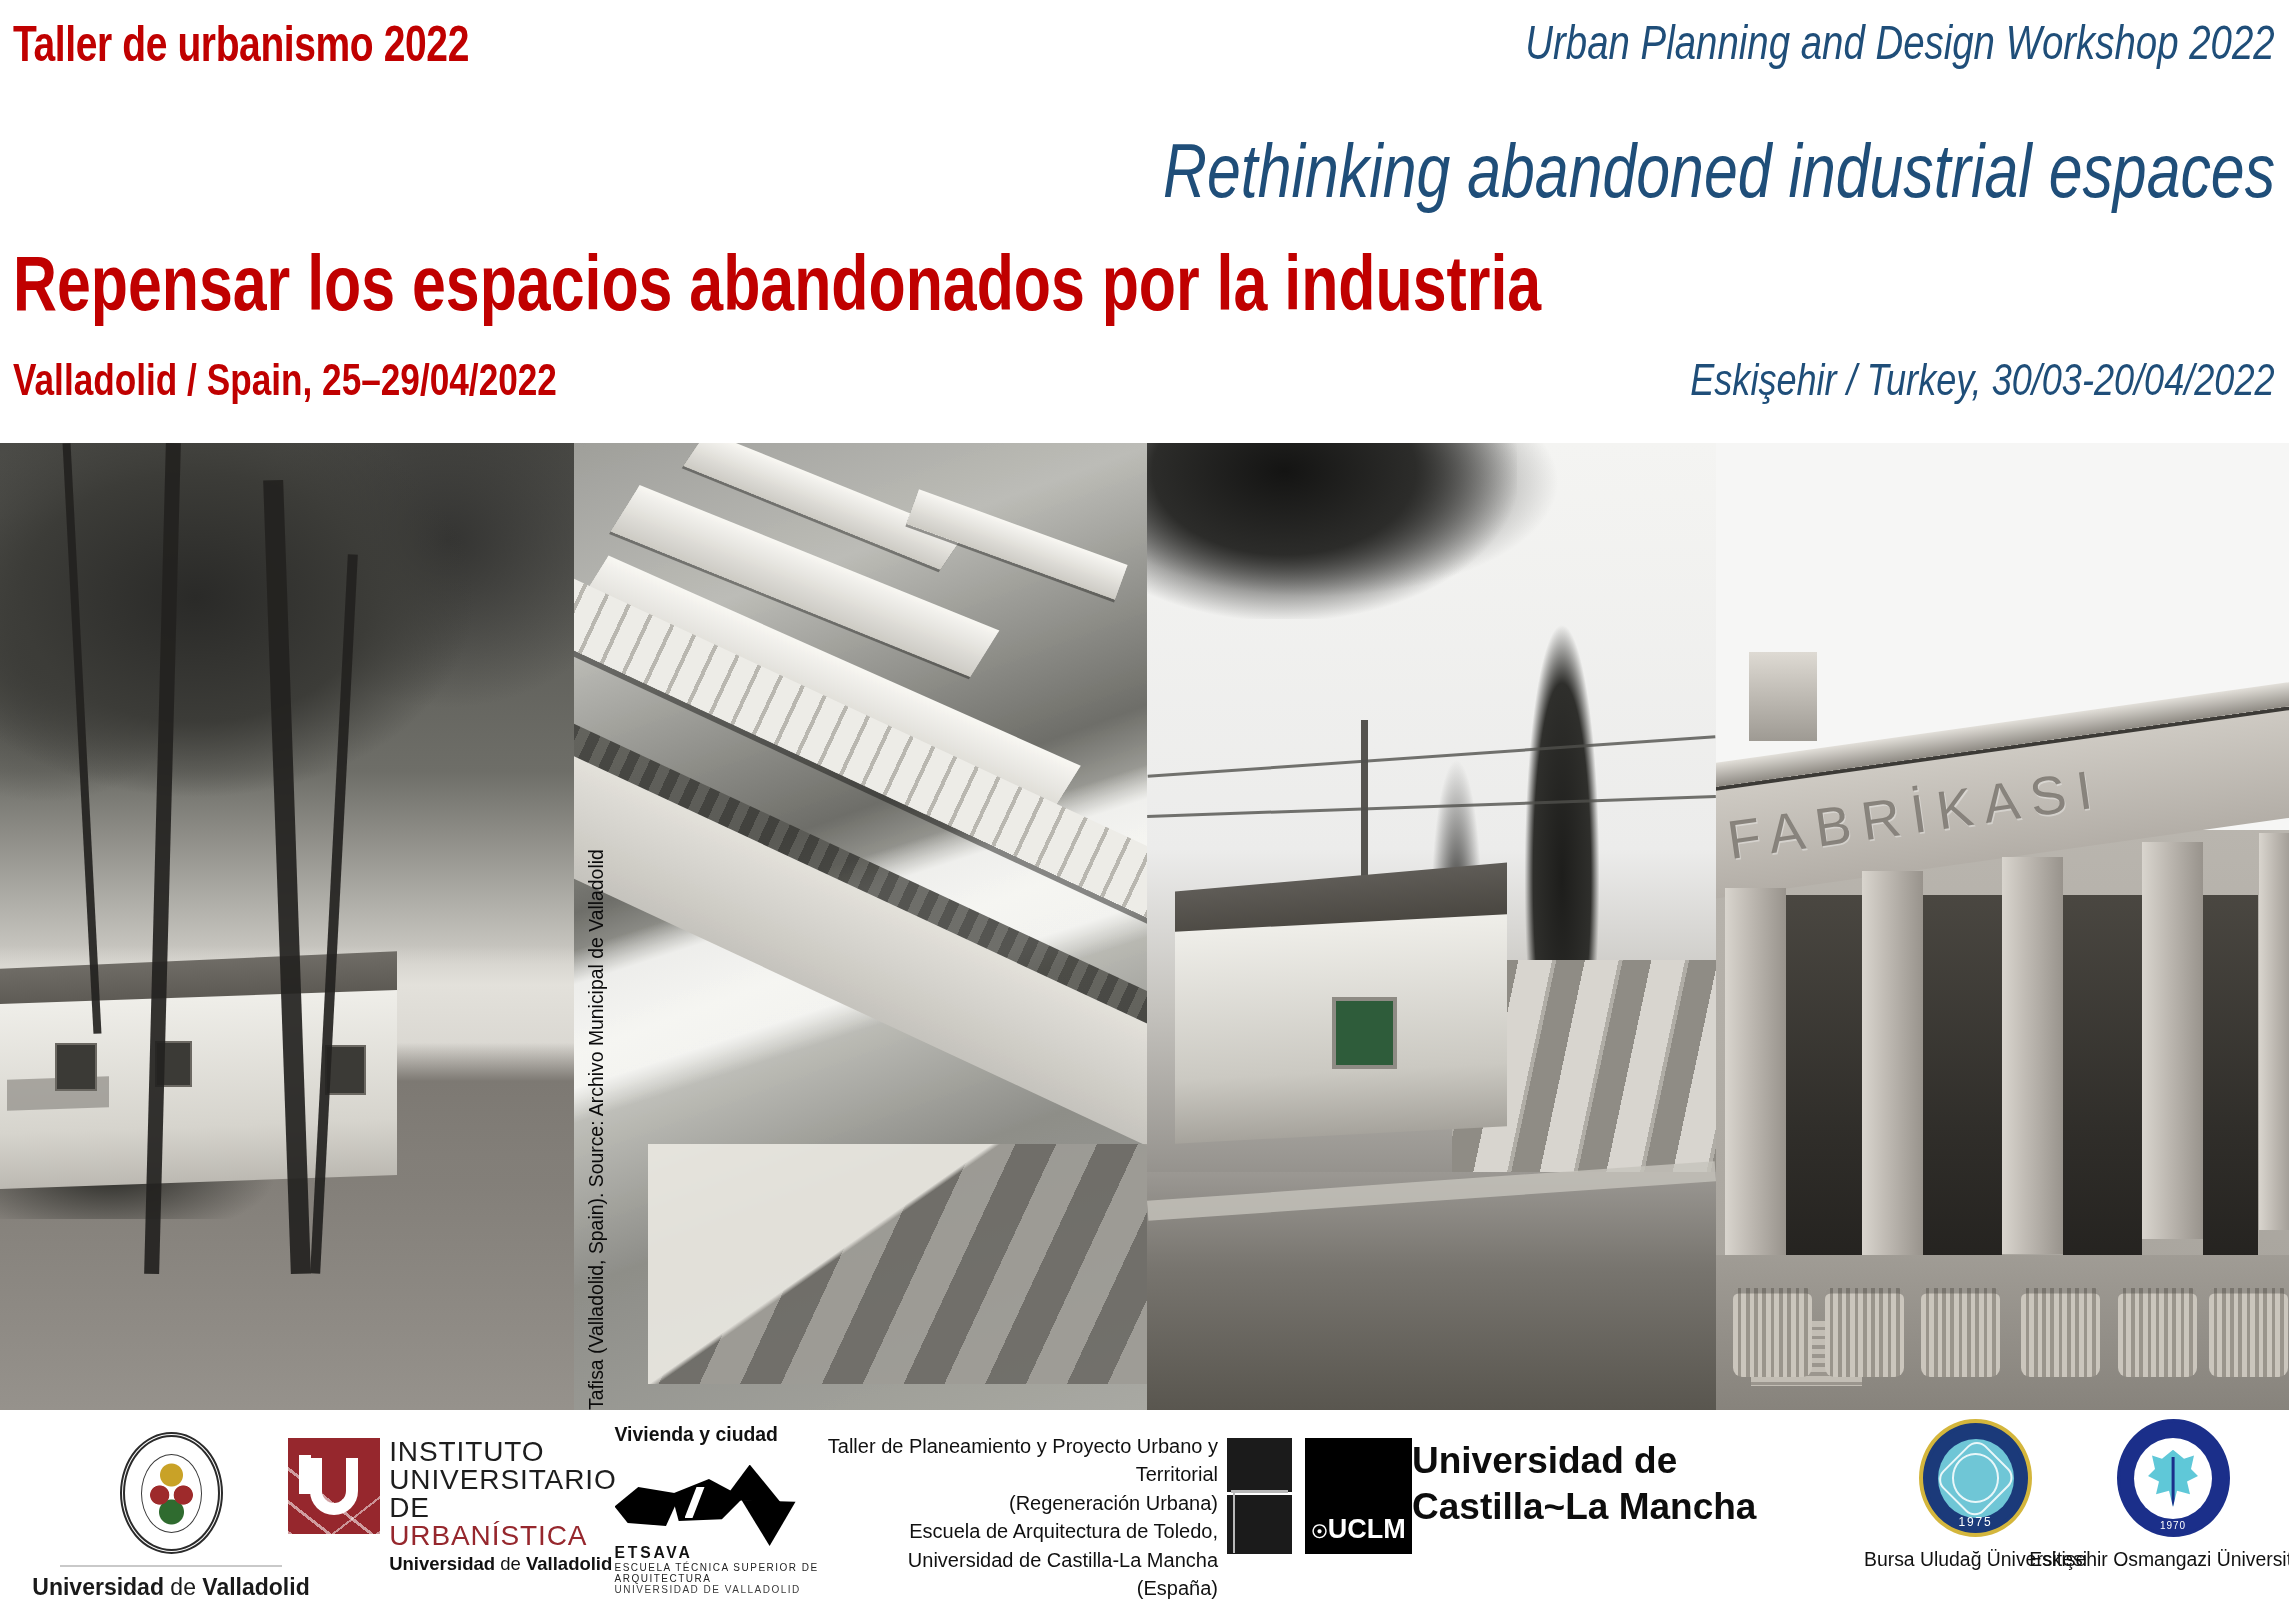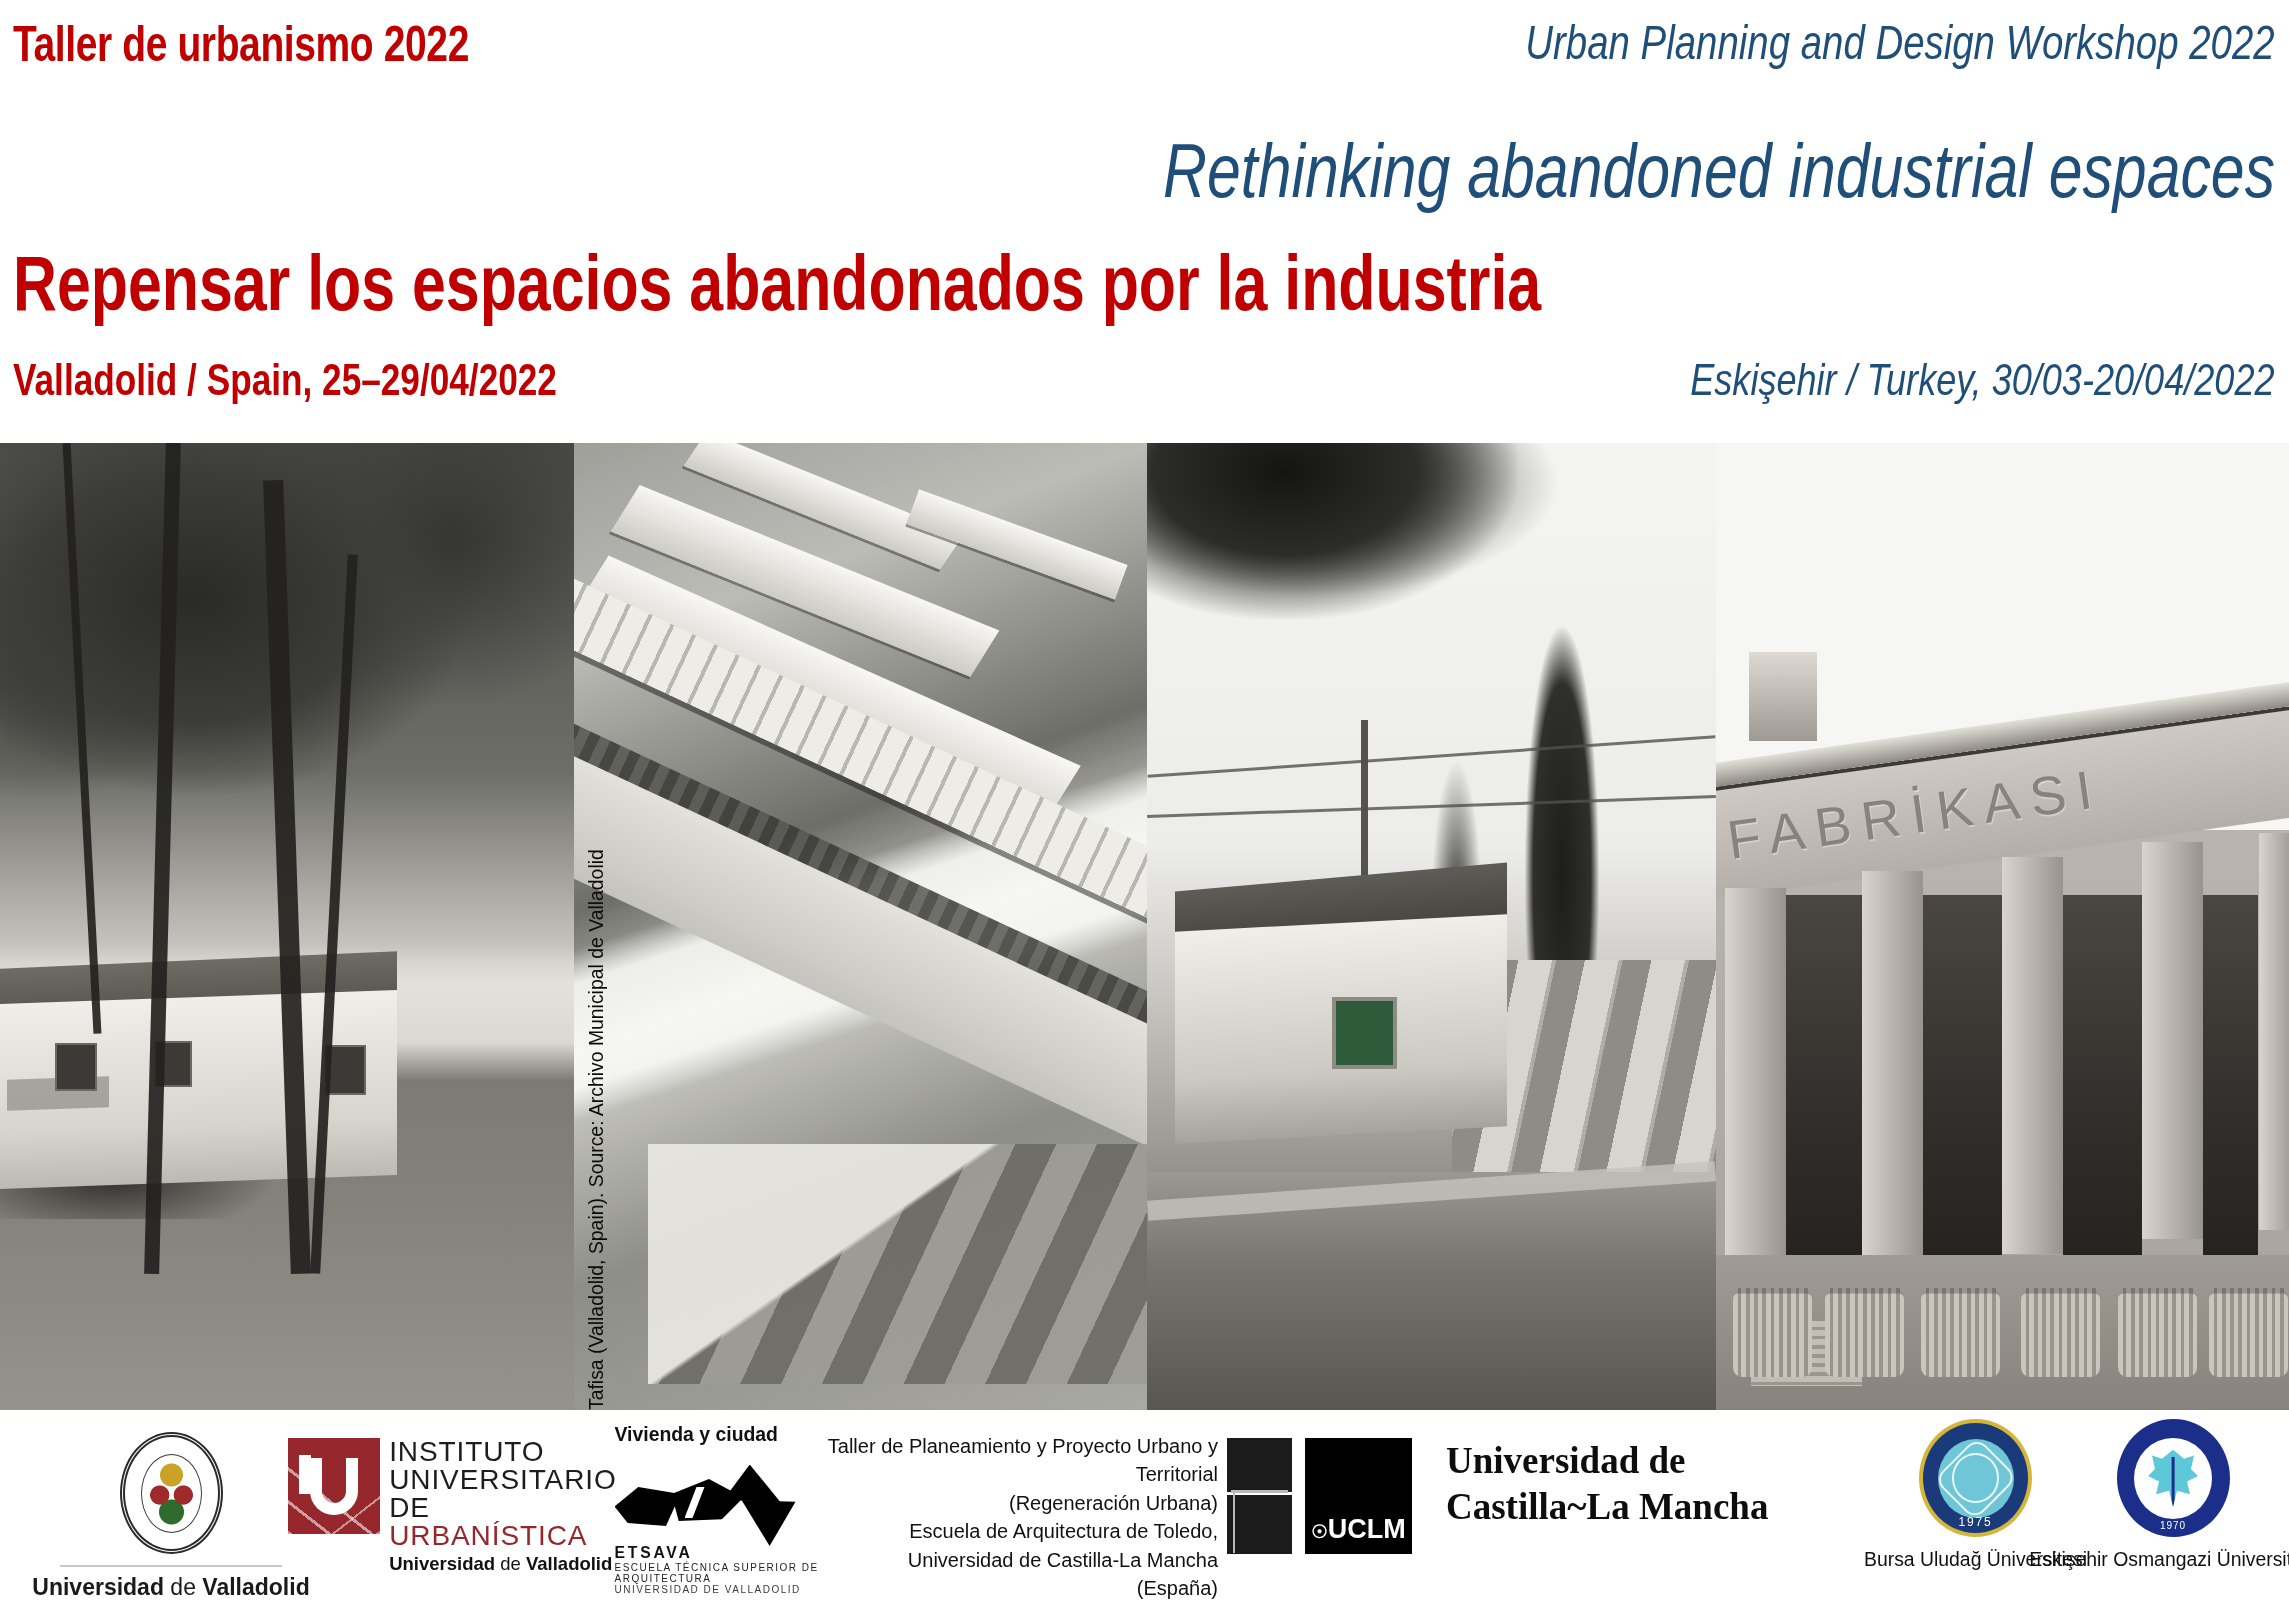--- a/index.html
+++ b/index.html
@@ -386,21 +386,21 @@
   #logo-uclm .bars .tee { position:absolute; left:3.7px; top:52px; width:57px; height:2.8px; background:#b9b9b9; }
   #logo-uclm .bars .tee2{ position:absolute; left:5.5px; top:52px; width:2.8px; height:63px; background:#b9b9b9; }
   #logo-uclm .box {
     width:107px; height:116px; background:#000; margin-left:13px; flex:0 0 auto;
     display:flex; align-items:flex-end; justify-content:center; padding-bottom:9.2px;
   }
   #logo-uclm .box .u {
     color:#fff; font-size:27px; font-weight:bold; letter-spacing:0px;
   }
   #logo-uclm .box .u .wifi { font-size:18.5px; }
-  #logo-uclm .names { margin-left:34px; line-height:1.24;font-family:Liberation Serif, serif; }
+  #logo-uclm .names { margin-left:0; line-height:1.24; }
   #logo-uclm .names div { font-size:37px; font-weight:bold; color:#0d0d0d; white-space:nowrap; }
 
   
   #logo-bursa { left:1883px; top:9.2px; width:185px; height:194px;
                 display:flex; flex-direction:column; align-items:center; }
   #logo-eosgu { left:2067px; top:9.2px; width:212px; height:194px;
                 display:flex; flex-direction:column; align-items:center; }
   .tseal {
     width:113px; height:118px; border-radius:50%; position:relative;
     display:flex; align-items:center; justify-content:center;

